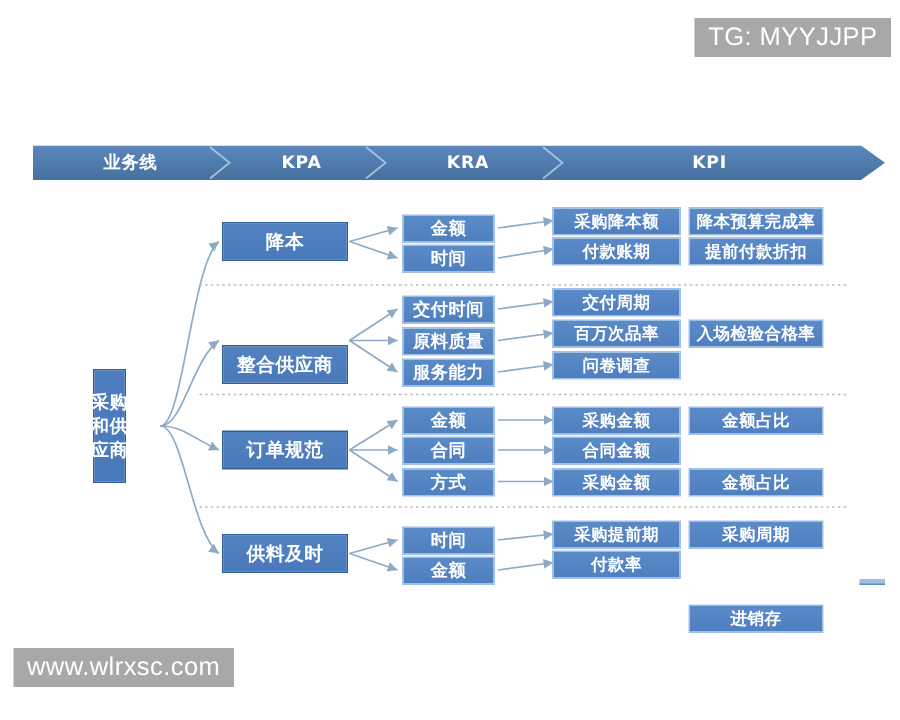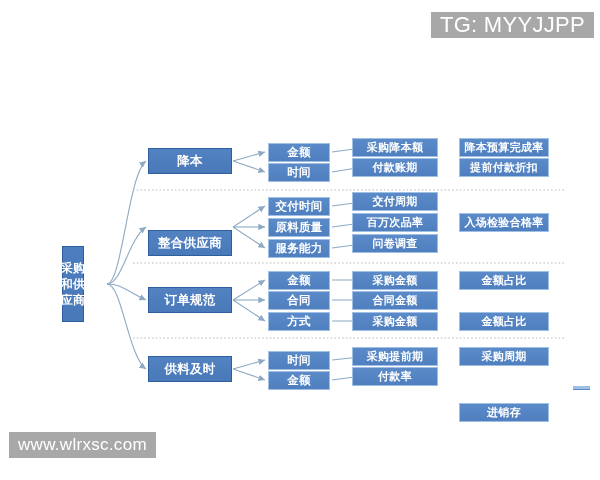--- a/index.html
+++ b/index.html
@@ -26,21 +26,21 @@
     letter-spacing: 0.3px;
     display: flex;
     align-items: center;
     white-space: nowrap;
   }
   #wm-top {
     right: 6px;
     top: 12px;
     height: 26px;
     padding: 0 9px;
-    font-size: 22px;
+    font-size: 17px;
   }
   #wm-bottom {
     left: 9px;
     bottom: 22px;
     height: 26px;
     padding: 0 9px;
     font-size: 17px;
   }
 
   
@@ -121,21 +121,21 @@
     width: 62px;
     height: 19px;
   }
 
   
   .kpi {
     background: linear-gradient(180deg, #5a8ac8 0%, #4f7fbe 100%);
     border: 1px solid #9fc0e4;
     font-size: 11px;
   }
-  .kpi.c1 { left: 352px; width: 86px; height: 19px; }
+  .kpi.c1 { left: 368px; width: 86px; height: 19px; }
   .kpi.c2 { left: 459px; width: 90px; height: 19px; }
 
   
   #right-tick {
     position: absolute;
     left: 573px;
     top: 386px;
     width: 17px;
     height: 3px;
     background: #9fc0e4;
@@ -143,20 +143,38 @@
   }
 </style>
 </head>
 <body>
 
 <div id="page">
 
   <div class="wm" id="wm-top">TG: MYYJJPP</div>
   <div class="wm" id="wm-bottom">www.wlrxsc.com</div>
 
+  <div id="header-bar">
+    <svg width="568" height="23" viewBox="0 0 568 23" xmlns="http://www.w3.org/2000/svg">
+      <defs>
+        <linearGradient id="hgrad" x1="0" y1="0" x2="0" y2="1">
+          <stop offset="0%" stop-color="#5b87bd"></stop>
+          <stop offset="100%" stop-color="#44719f"></stop>
+        </linearGradient>
+      </defs>
+      <path d="M0,0 L552,0 L568,11.5 L552,23 L0,23 Z" fill="url(#hgrad)"></path>
+      <path d="M118,1 L131,11.5 L118,22" fill="none" stroke="#b8cde3" stroke-width="1.2" opacity="0.85"></path>
+      <path d="M222,1 L235,11.5 L222,22" fill="none" stroke="#b8cde3" stroke-width="1.2" opacity="0.85"></path>
+      <path d="M340,1 L353,11.5 L340,22" fill="none" stroke="#b8cde3" stroke-width="1.2" opacity="0.85"></path>
+    </svg>
+    <div class="hdr-label" style="left:10px;  width:110px;">业务线</div>
+    <div class="hdr-label" style="left:134px; width:90px;">KPA</div>
+    <div class="hdr-label" style="left:238px; width:104px;">KRA</div>
+    <div class="hdr-label" style="left:356px; width:190px;">KPI</div>
+  </div>
 
   <svg id="wires" viewBox="0 0 600 480" xmlns="http://www.w3.org/2000/svg">
     <defs>
       <marker id="ah" markerWidth="7" markerHeight="7" refX="6" refY="3" orient="auto">
         <path d="M0,0 L6,3 L0,6 z" fill="#8ea9c4"></path>
       </marker>
     </defs>
     <g stroke="#8ea9c4" stroke-width="1.1" fill="none" marker-end="url(#ah)">
 
       <path d="M107,284 C122,284 128,175 146,161"></path>

